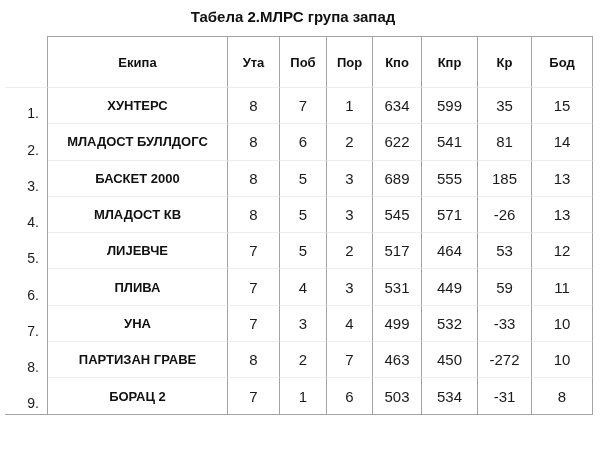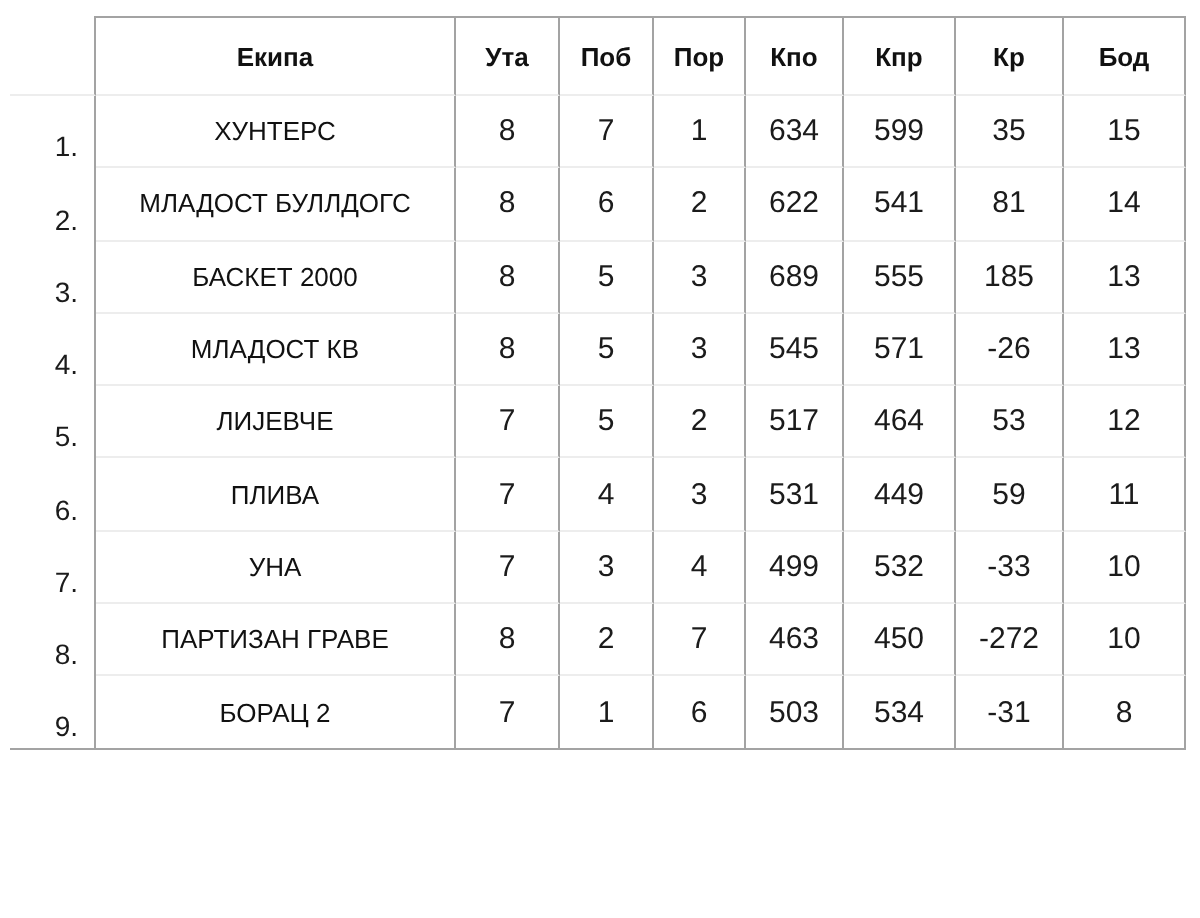--- a/index.html
+++ b/index.html
@@ -46,56 +46,57 @@
 
   th, td {
     margin: 0;
     padding: 0;
     box-sizing: border-box;
     text-align: center;
     vertical-align: middle;
     border-right: 1px solid #a3a3a3;
   }
   thead th {
-    height: 40px;
+    height: 52px;
     font-size: 13px;
     font-weight: bold;
     border-top: 1px solid #a3a3a3;
     border-bottom: 1px solid #ededed;
     color: #111111;
   }
   thead th.rank-col {
     border-top: none;   
   }
   td {
     height: 36.3px;
     font-size: 15px;
     border-bottom: 1px solid #ededed;
   }
   td.team {
-    font-weight: normal;
+    font-weight: bold;
     font-size: 13px;
     color: #111111;
   }
   td.rank {
     font-size: 14px;
     text-align: right;
     padding-right: 8px;
     vertical-align: bottom;
     padding-bottom: 3px;
     border-bottom: none;  
   }
   tr:last-child td {
     border-bottom: 1px solid #a3a3a3;  
   }
 </style>
 </head>
 <body>
 
 <div class="page">
+  <div class="title">Табела 2.МЛРС група запад</div>
 
   <table class="standings">
     <colgroup>
       <col class="c-rank">
       <col class="c-team">
       <col class="c-uta">
       <col class="c-pob">
       <col class="c-por">
       <col class="c-kpo">
       <col class="c-kpr">

